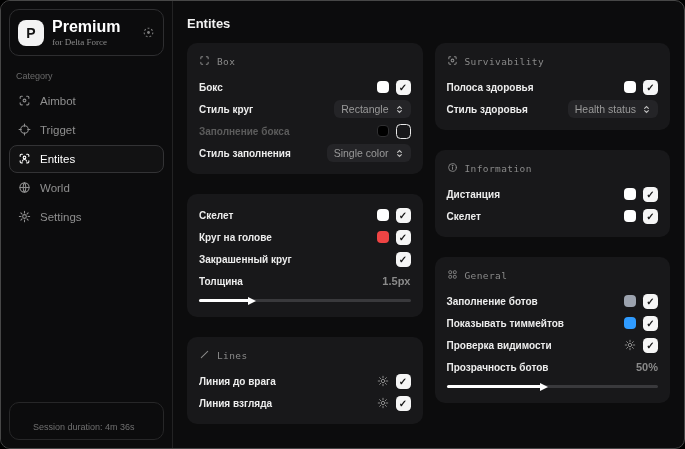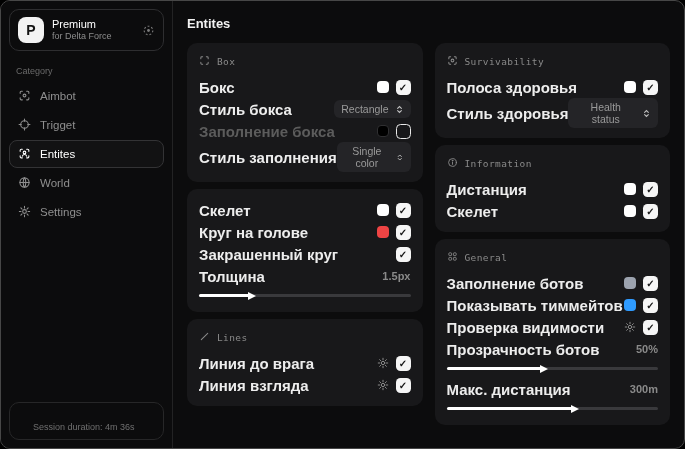--- a/index.html
+++ b/index.html
@@ -26,22 +26,22 @@
   .brand {
     border:1px solid #2e2e30; border-radius:10px;
     padding:7px 8px; display:flex; align-items:center; gap:8px;
   }
   .brand-logo {
     width:26px; height:26px; background:#f3f3f3; border-radius:8px;
     color:#141414; font-weight:bold; font-size:14px;
     display:flex; align-items:center; justify-content:center;
   }
   .brand-text { flex:1; line-height:1.25; }
-  .brand-name { font-size:11px; font-weight:normal; color:#ffffff; }
-  .brand-sub  { font-size:9px; color:#8d8d8d; }
+  .brand-name { font-size:16px; font-weight:bold; color:#ffffff; }
+  .brand-sub  { font-size:9px; color:#8d8d8d;font-family:Liberation Serif, serif; }
   .brand-gear { color:#7d7d7d; display:flex; }
 
   .category-label { margin:15px 7px 6px; font-size:9px; color:#6a6a6a; }
 
   .nav { display:flex; flex-direction:column; gap:1px; }
   .nav-item {
     display:flex; align-items:center; gap:9px;
     height:28px; padding:0 8px; border-radius:8px;
     border:1px solid transparent;
     color:#8f8f8f; font-size:11.5px; cursor:pointer;
@@ -54,31 +54,31 @@
     border:1px solid #272728; border-radius:10px;
     min-height:38px; padding:7px 23px;
     display:flex; align-items:flex-end;
     color:#707070; font-size:9px;
   }
 
   
   .main { flex:1; padding:11px 14px 10px; overflow:hidden; }
   .main-title { font-size:13px; font-weight:bold; color:#f2f2f2; margin:4px 0 12px; }
   .columns { display:flex; gap:12px; align-items:flex-start; }
-  .col { flex:1; display:flex; flex-direction:column; gap:7px; min-width:0;text-align:center; }
+  .col { flex:1; display:flex; flex-direction:column; gap:20px; min-width:0; }
 
   .card { background:#18181a; border-radius:10px; padding:10px 12px 10px; }
   .card-header {
     display:flex; align-items:center; gap:7px;
     color:#8a8a8a; font-family:"DejaVu Sans Mono", monospace;
     font-size:9.5px; letter-spacing:.4px;
     margin:2px 0 8px;
   }
   .row { display:flex; align-items:center; justify-content:space-between; min-height:22px; }
-  .row-label { font-size:15px; font-weight:600; color:#ededed; white-space:nowrap; }
+  .row-label { font-size:10px; font-weight:600; color:#ededed; white-space:nowrap; }
   .row.disabled .row-label { color:#5c5c5c; }
   .controls { display:flex; align-items:center; gap:7px; }
 
   .swatch { width:12px; height:12px; border-radius:4px; cursor:pointer; }
   .swatch.dark-border { border:1px solid #2f2f31; }
 
   .checkbox {
     width:15px; height:15px; border-radius:4.5px;
     background:#f5f5f5; color:#141414;
     display:flex; align-items:center; justify-content:center;
@@ -204,21 +204,21 @@
             <span>Box</span>
           </div>
           <div class="row">
             <span class="row-label">Бокс</span>
             <span class="controls">
               <span class="swatch" style="background: rgb(255, 255, 255);"></span>
               <span class="checkbox">✓</span>
             </span>
           </div>
           <div class="row">
-            <span class="row-label">Стиль бокса</span>
+            <span class="row-label">Стиль круг</span>
             <span class="dropdown">
               <span>Rectangle</span>
               <svg width="9" height="9" viewBox="0 0 24 24" fill="none" stroke="currentColor" stroke-width="3" stroke-linecap="round">
                   <path d="M7 9l5-5 5 5M7 15l5 5 5-5"></path>
                 </svg>
             </span>
           </div>
           <div class="row disabled">
             <span class="row-label">Заполнение бокса</span>
             <span class="controls">
@@ -404,27 +404,17 @@
           <div class="slider-group">
             <div class="row">
               <span class="row-label">Прозрачность ботов</span>
               <span class="value-text">50%</span>
             </div>
             <div class="slider" style="--pct: 45%;">
               <div class="fill"></div>
               <div class="thumb"></div>
             </div>
           </div>
-          <div class="slider-group spaced">
-            <div class="row">
-              <span class="row-label">Макс. дистанция</span>
-              <span class="value-text">300m</span>
-            </div>
-            <div class="slider" style="--pct: 60%;">
-              <div class="fill"></div>
-              <div class="thumb"></div>
-            </div>
-          </div>
         </section>
       </div>
     </div>
   </main>
 </div>
 
 </body></html>

